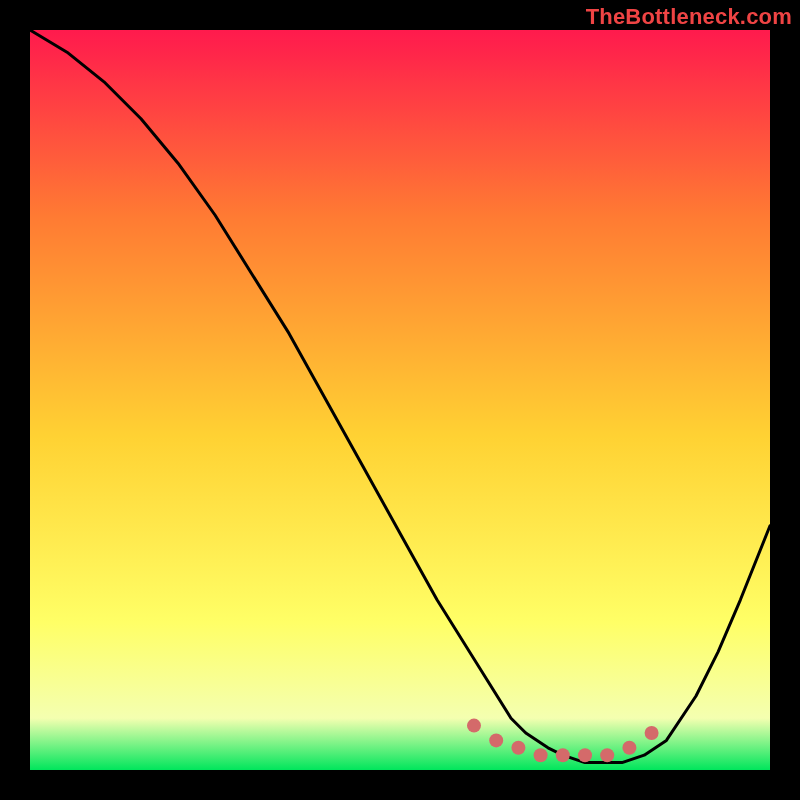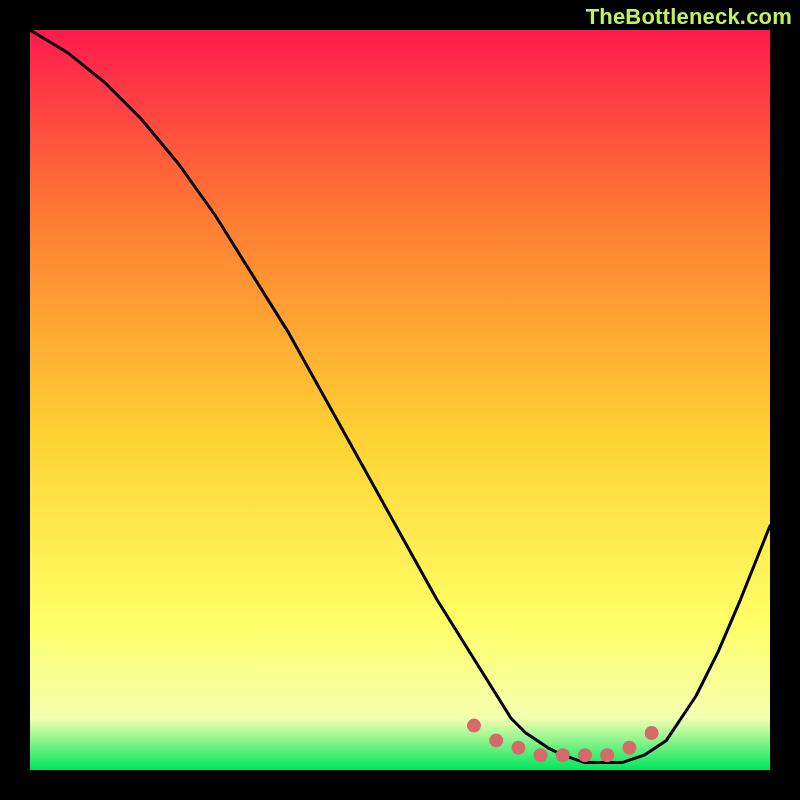--- a/index.html
+++ b/index.html
@@ -26,21 +26,21 @@
     height: 740px;
     overflow: visible;
   }
   .watermark {
     position: absolute;
     top: 4px;
     right: 8px;
     font-family: Arial, Helvetica, sans-serif;
     font-size: 22px;
     font-weight: 600;
-    color: #bef264;
+    color: #ef4444;
     letter-spacing: 0.2px;
   }
 </style>
 </head>
 <body>
 
 <div class="frame">
 
   <div class="watermark">TheBottleneck.com</div>
 

